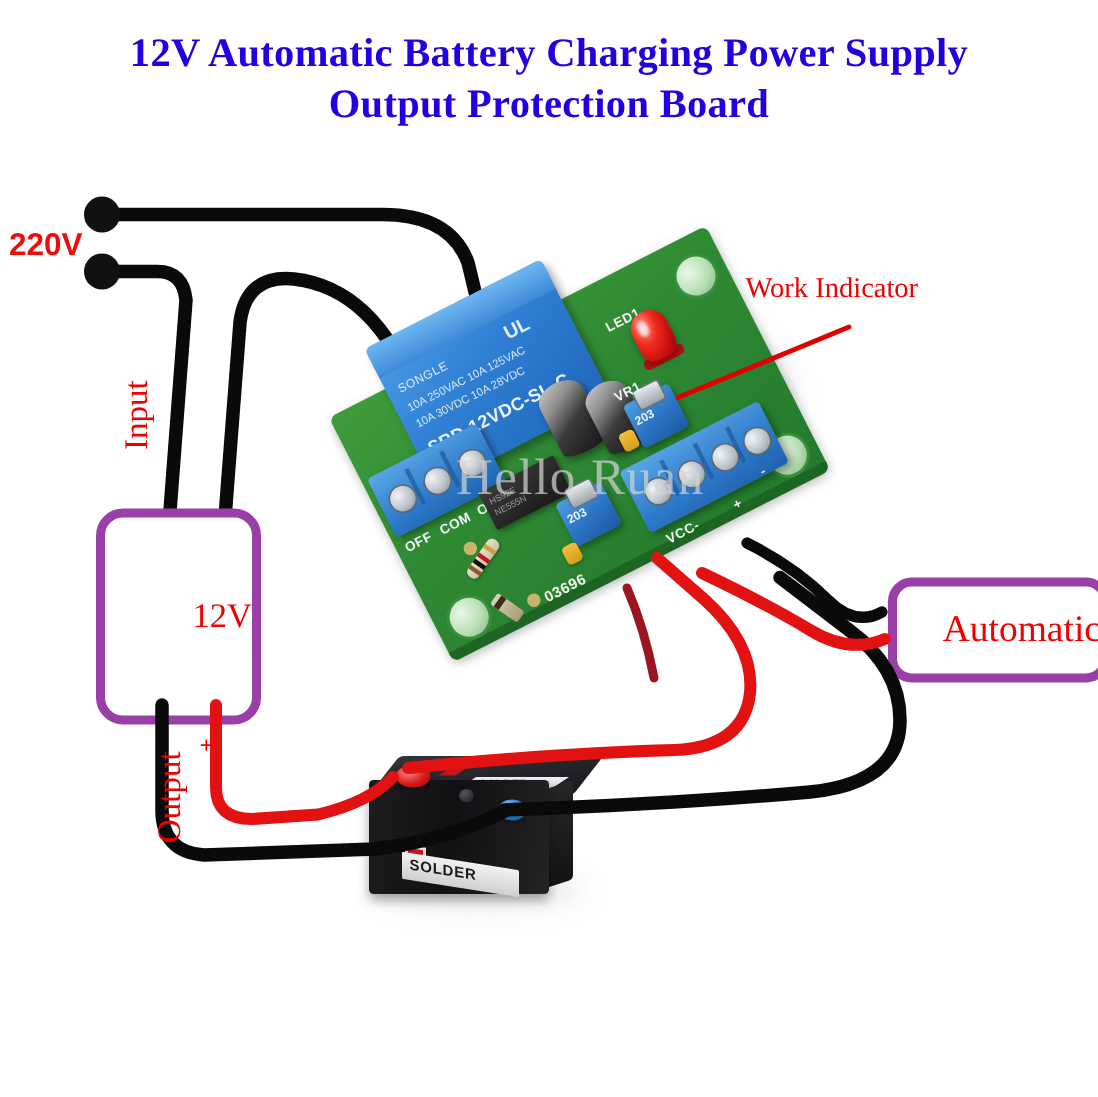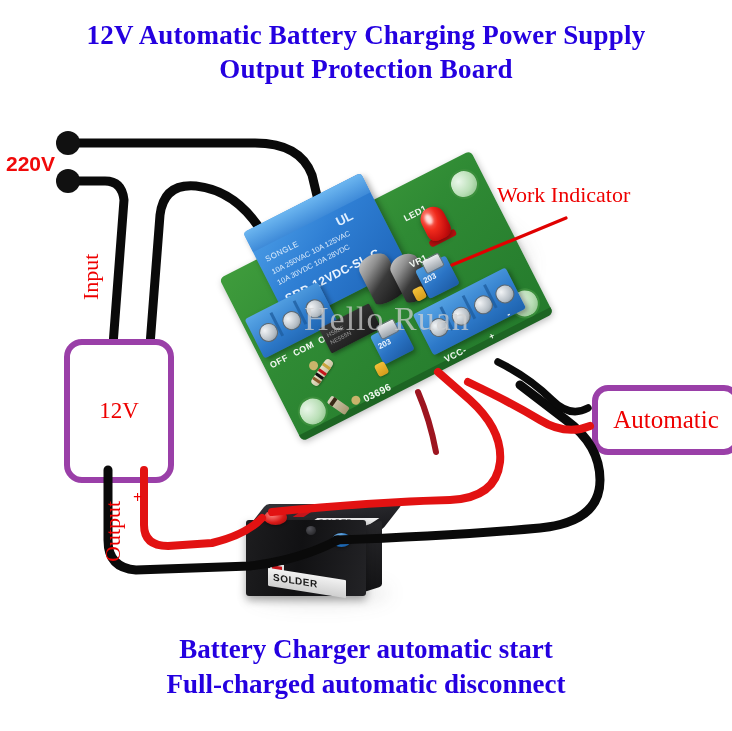--- a/index.html
+++ b/index.html
@@ -10,30 +10,30 @@
   .title-line{font-family:"Liberation Serif",serif;font-weight:bold;font-size:27px;
     color:#2400e0;letter-spacing:.2px;line-height:34px;}
 
   .footer-block{position:absolute;left:0;top:632px;width:732px;text-align:center;}
   .footer-line{font-family:"Liberation Serif",serif;font-weight:bold;font-size:27px;
     color:#2400e0;line-height:35px;}
 
   .lbl-220{position:absolute;left:6px;top:152px;font-family:"Liberation Sans",sans-serif;
     font-weight:bold;font-size:21px;color:#f00a0a;}
   .lbl-work{position:absolute;left:497px;top:182px;font-family:"Liberation Serif",serif;
-    font-size:22px;color:#ee0000;white-space:nowrap;}
+    font-size:19px;color:#ee0000;white-space:nowrap;}
   .lbl-input{position:absolute;left:78px;top:300px;font-family:"Liberation Serif",serif;
     font-size:22px;color:#ee0000;transform:rotate(-90deg);transform-origin:left top;}
   .lbl-output{position:absolute;left:100px;top:562px;font-family:"Liberation Serif",serif;
     font-size:22px;color:#ee0000;transform:rotate(-90deg);transform-origin:left top;}
   .lbl-plus{position:absolute;left:133px;top:489px;font-family:"Liberation Serif",serif;
     font-size:16px;color:#ee0000;font-weight:bold;}
 
   .box{position:absolute;border:6px solid #9a3fa8;border-radius:18px;background:#fff;
-    display:flex;flex-direction:column;align-items:center;justify-content:center;}
+    display:flex;flex-direction:column;align-items:flex-end;justify-content:center;}
   .box-txt{font-family:"Liberation Serif",serif;font-size:23px;color:#ee0000;line-height:30px;}
   #charger-box{left:64px;top:339px;width:98px;height:132px;}
   #voltmeter-box{left:592px;top:385px;width:136px;height:58px;border-radius:16px;}
   #voltmeter-box .box-txt{font-size:25px;}
 
   svg.layer{position:absolute;left:0;top:0;width:732px;height:731px;}
   .wire-k{fill:none;stroke:#0a0a0a;stroke-width:9;stroke-linecap:round;stroke-linejoin:round;}
   .wire-k-thin{fill:none;stroke:#0a0a0a;stroke-width:7.5;stroke-linecap:round;}
   .wire-r{fill:none;stroke:#e21212;stroke-width:8;stroke-linecap:round;stroke-linejoin:round;}
   .wire-r-dark{fill:none;stroke:#9d1520;stroke-width:6;stroke-linecap:round;}
@@ -300,18 +300,14 @@
 
     <path class="pointer" d="M566,218 L452,265"></path>
   </svg>
 
   <div class="lbl-220">220V</div>
   <div class="lbl-work">Work Indicator</div>
   <div class="lbl-input">Input</div>
   <div class="lbl-output">Output</div>
   <div class="lbl-plus">+</div>
 
-  <div class="footer-block">
-    <div class="footer-line">Battery Charger automatic start</div>
-    <div class="footer-line">Full-charged automatic disconnect</div>
-  </div>
 
 </div>
 
 </body></html>

